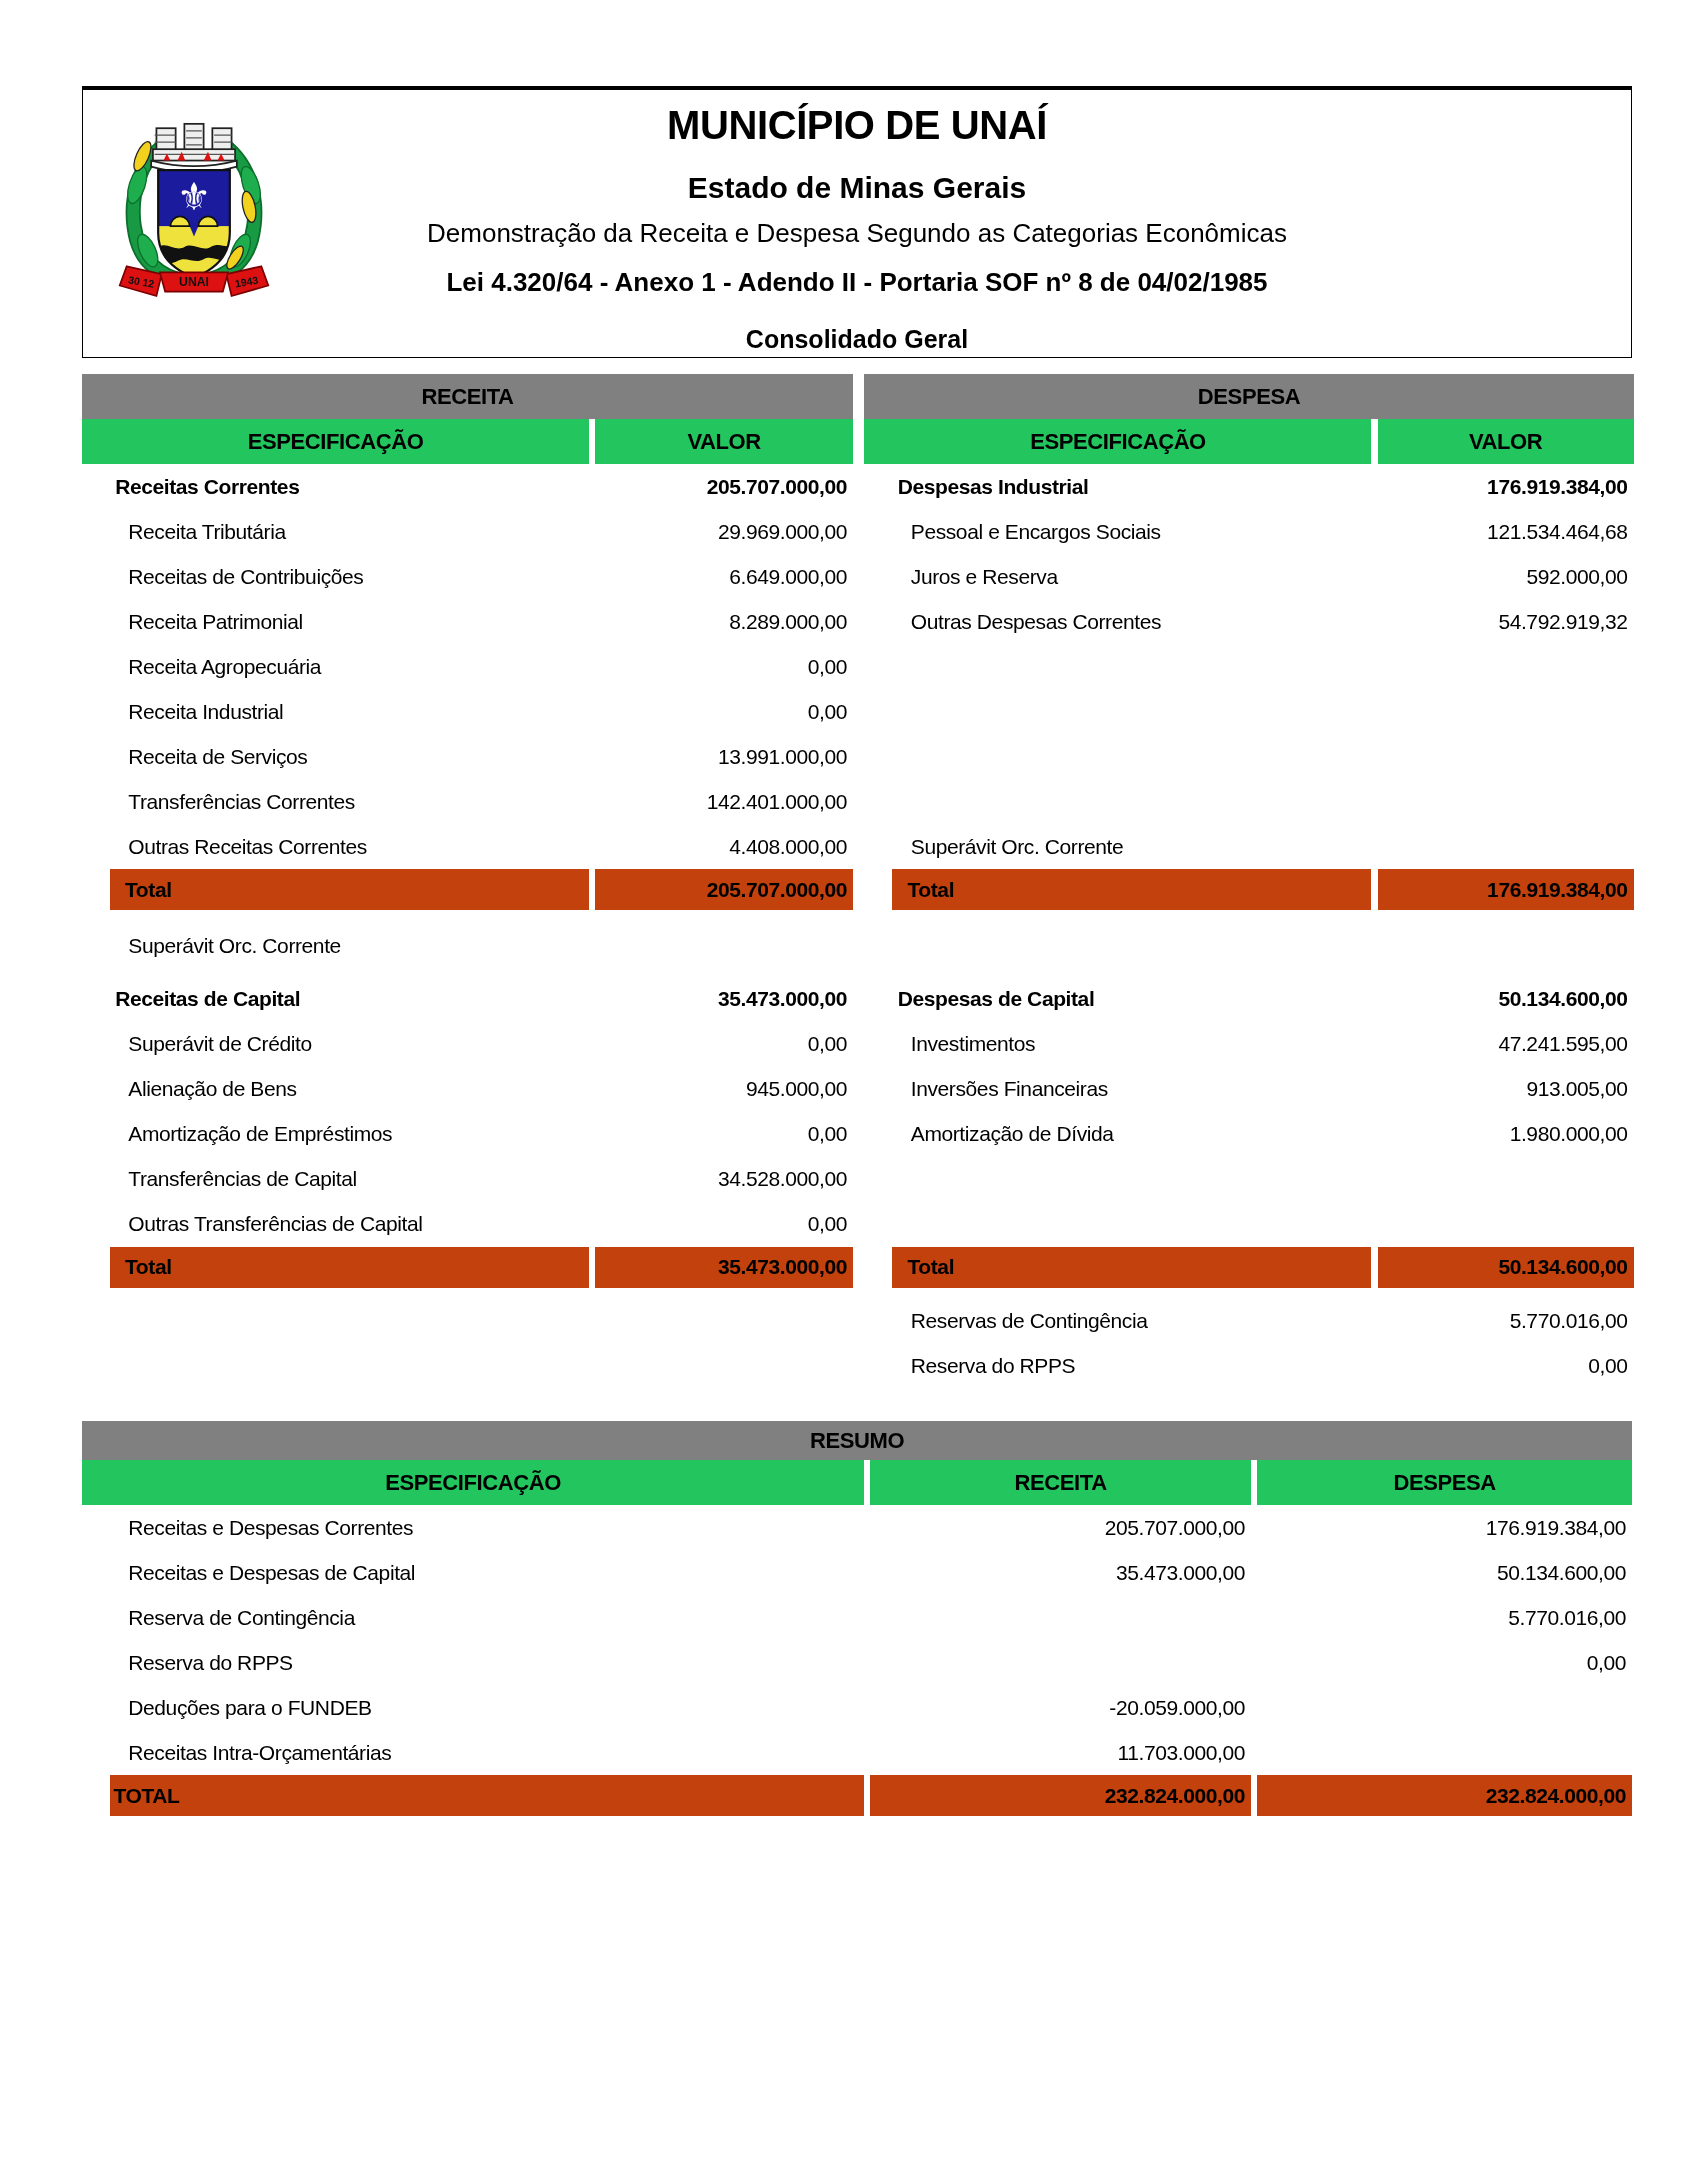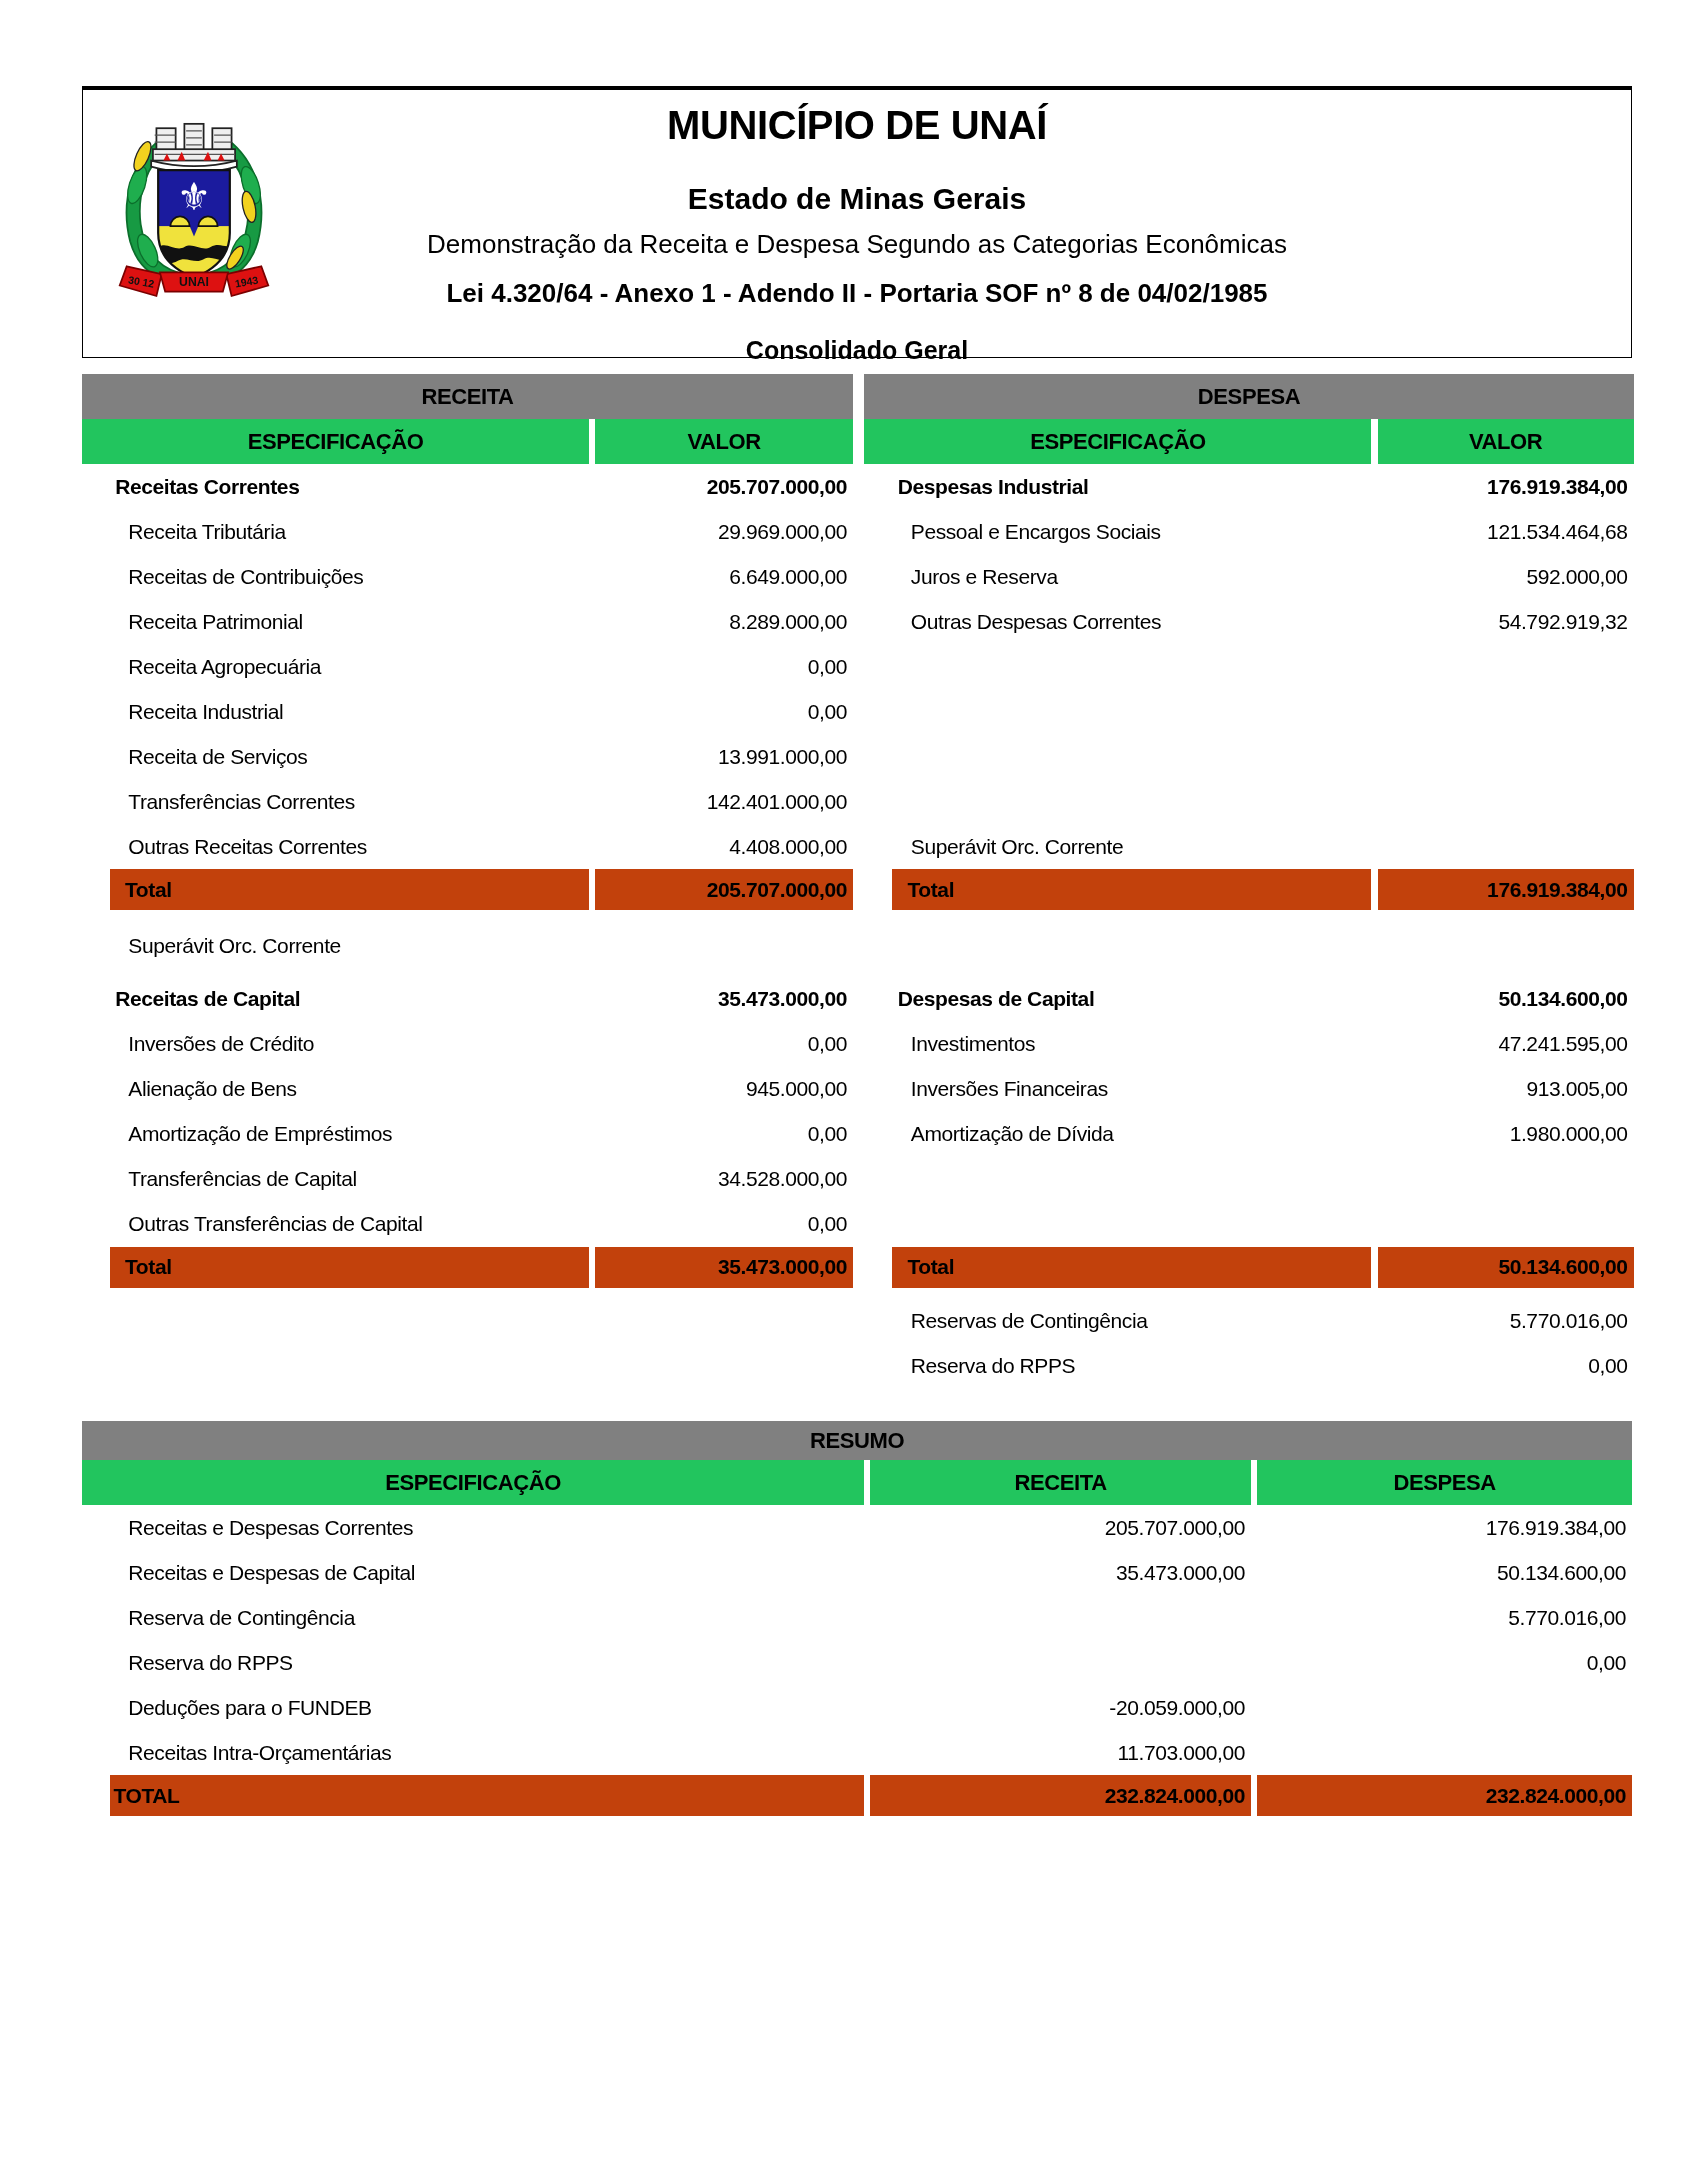--- a/index.html
+++ b/index.html
@@ -9,21 +9,21 @@
 
   .top-rule { position:absolute; left:82px; top:86px; width:1550px; height:3.9px; background:#000; }
 
   .header-box {
     position:absolute; left:82px; top:90px; width:1550px; height:268px;
     border:1.3px solid #000; border-top:none;
   }
   .coat { position:absolute; left:16.6px; top:12.2px; width:188px; height:201px; }
   .titles { position:absolute; left:0; top:0; width:100%; text-align:center; }
   .t-muni  { margin-top:13px;  font-size:40px; font-weight:700; letter-spacing:-0.4px; }
-  .t-state { margin-top:34px;  font-size:30px; font-weight:700; }
+  .t-state { margin-top:23px;  font-size:30px; font-weight:700; }
   .t-rep   { margin-top:13px;  font-size:26px; font-weight:400; }
   .t-law   { margin-top:17.5px;  font-size:26px; font-weight:700; }
   .t-cons  { margin-top:27px;  font-size:25px; font-weight:700; }
 
   .main-table { position:absolute; left:82px; top:374px; width:1550px; }
   .tr { display:grid; grid-template-columns:507px 6.1px 258px 11.4px 507px 6.1px 256px; height:45px; }
   .tr.hdr1 { height:45px; }
   .tr.hdr2 { height:45px; }
   .tr.totr { height:41px; }
   .sp30 { height:13px; } .sp20 { height:8.7px; } .sp24 { height:10.5px; }
@@ -188,21 +188,21 @@
       <div class="c lab g1">Superávit Orc. Corrente</div>
     </div>
     <div class="sp20"></div>
     <div class="tr">
       <div class="c lab seclab g1">Receitas de Capital</div>
       <div class="c num b g3">35.473.000,00</div>
       <div class="c lab seclab g5">Despesas de Capital</div>
       <div class="c num b g7">50.134.600,00</div>
     </div>
     <div class="tr">
-      <div class="c lab g1">Inversões de Crédito</div>
+      <div class="c lab g1">Superávit de Crédito</div>
       <div class="c num g3">0,00</div>
       <div class="c lab g5">Investimentos</div>
       <div class="c num g7">47.241.595,00</div>
     </div>
     <div class="tr">
       <div class="c lab g1">Alienação de Bens</div>
       <div class="c num g3">945.000,00</div>
       <div class="c lab g5">Inversões Financeiras</div>
       <div class="c num g7">913.005,00</div>
     </div>

